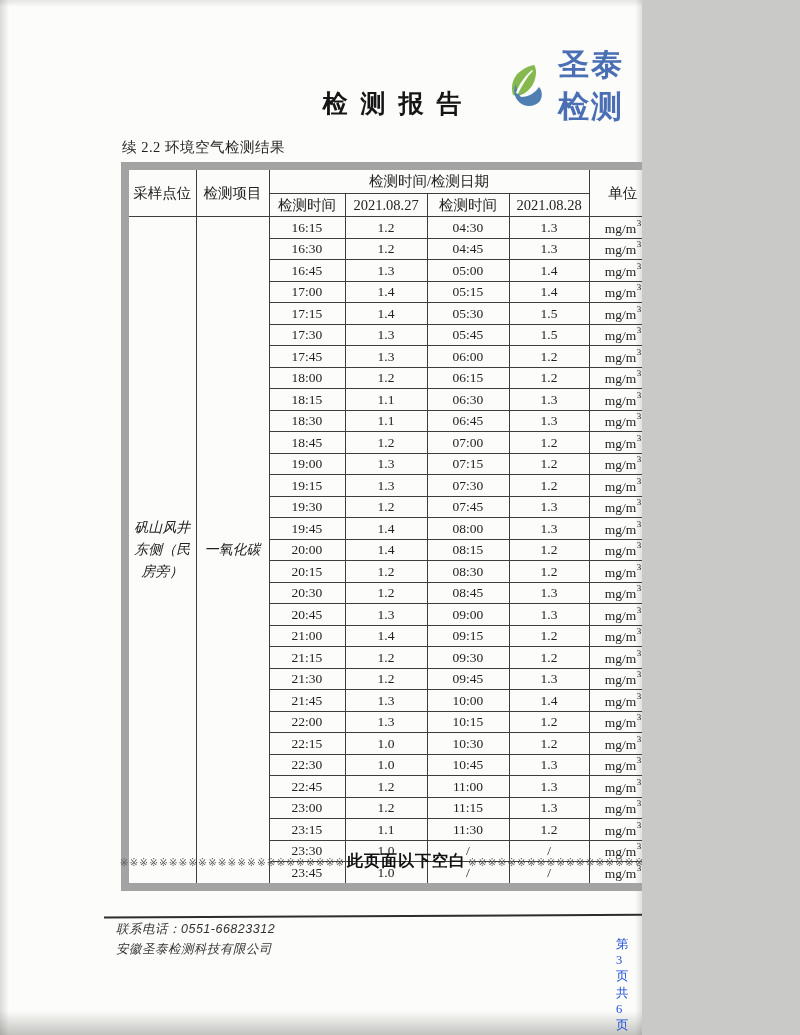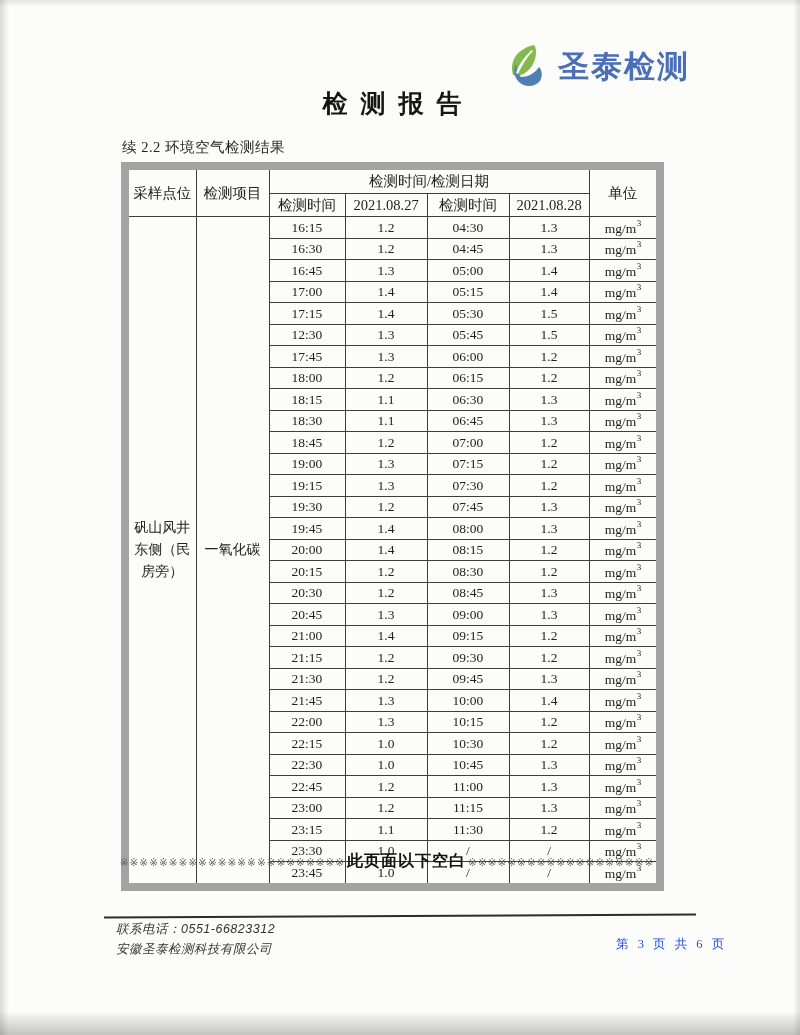--- a/index.html
+++ b/index.html
@@ -3,21 +3,21 @@
 <meta charset="utf-8">
 <style>
   html,body{margin:0;padding:0;}
   body{
     width:800px;height:1035px;
     background:#c9c9c7;
     font-family:"Liberation Serif","DejaVu Serif",serif;
   }
   .page{
     position:relative;
-    width:800px;height:1035px;
+    width:642px;height:1035px;
     background:#fcfcfa;
     overflow:hidden;
   }
   .edge{position:absolute;pointer-events:none;}
   .edge-bottom{left:0;right:0;bottom:0;height:24px;background:linear-gradient(to bottom,rgba(60,60,55,0),rgba(60,60,55,0.30));}
   .edge-left{left:0;top:0;bottom:0;width:9px;background:linear-gradient(to right,rgba(60,60,55,0.18),rgba(60,60,55,0));}
   .edge-right{right:0;top:0;bottom:0;width:7px;background:linear-gradient(to left,rgba(60,60,55,0.14),rgba(60,60,55,0));}
   .edge-top{left:0;right:0;top:0;height:7px;background:linear-gradient(to bottom,rgba(60,60,55,0.12),rgba(60,60,55,0));}
 
   .logo{
@@ -55,21 +55,21 @@
   table.results th, table.results td{
     border:1.5px solid #3e3e3e;
     text-align:center;vertical-align:middle;
     padding:0;color:#222;
   }
   table.results{border:8px solid #a3a3a3;}
   thead th{font-weight:normal;font-size:14.5px;color:#1c1c1c;}
   thead tr.h1 th{height:23px;}
   thead tr.h2 th{height:22px;}
   tbody td{height:20.5px;font-size:13.5px;line-height:1;}
-  td.zh-cell{font-size:14px;line-height:1.55;padding:0 4px;color:#1c1c1c;}
+  td.zh-cell{font-size:14px;line-height:1.55;padding:0 4px;color:#1c1c1c;font-style:italic;}
   .unit-cell sup{font-size:9px;position:relative;top:-1px;left:0.5px;}
 
   .blank-note{
     position:absolute;top:851px;left:116px;width:542px;
     display:flex;align-items:center;justify-content:center;
     white-space:nowrap;
   }
   .blank-note .marks{
     font-size:10.5px;color:#5e5e5e;letter-spacing:1px;
     font-family:"Liberation Sans","DejaVu Sans",sans-serif;
@@ -177,21 +177,21 @@
           <td class="unit-cell"><span>mg/m</span><sup>3</sup></td>
         </tr>
         <tr>
           <td>17:15</td>
           <td>1.4</td>
           <td>05:30</td>
           <td>1.5</td>
           <td class="unit-cell"><span>mg/m</span><sup>3</sup></td>
         </tr>
         <tr>
-          <td>12:30</td>
+          <td>17:30</td>
           <td>1.3</td>
           <td>05:45</td>
           <td>1.5</td>
           <td class="unit-cell"><span>mg/m</span><sup>3</sup></td>
         </tr>
         <tr>
           <td>17:45</td>
           <td>1.3</td>
           <td>06:00</td>
           <td>1.2</td>

